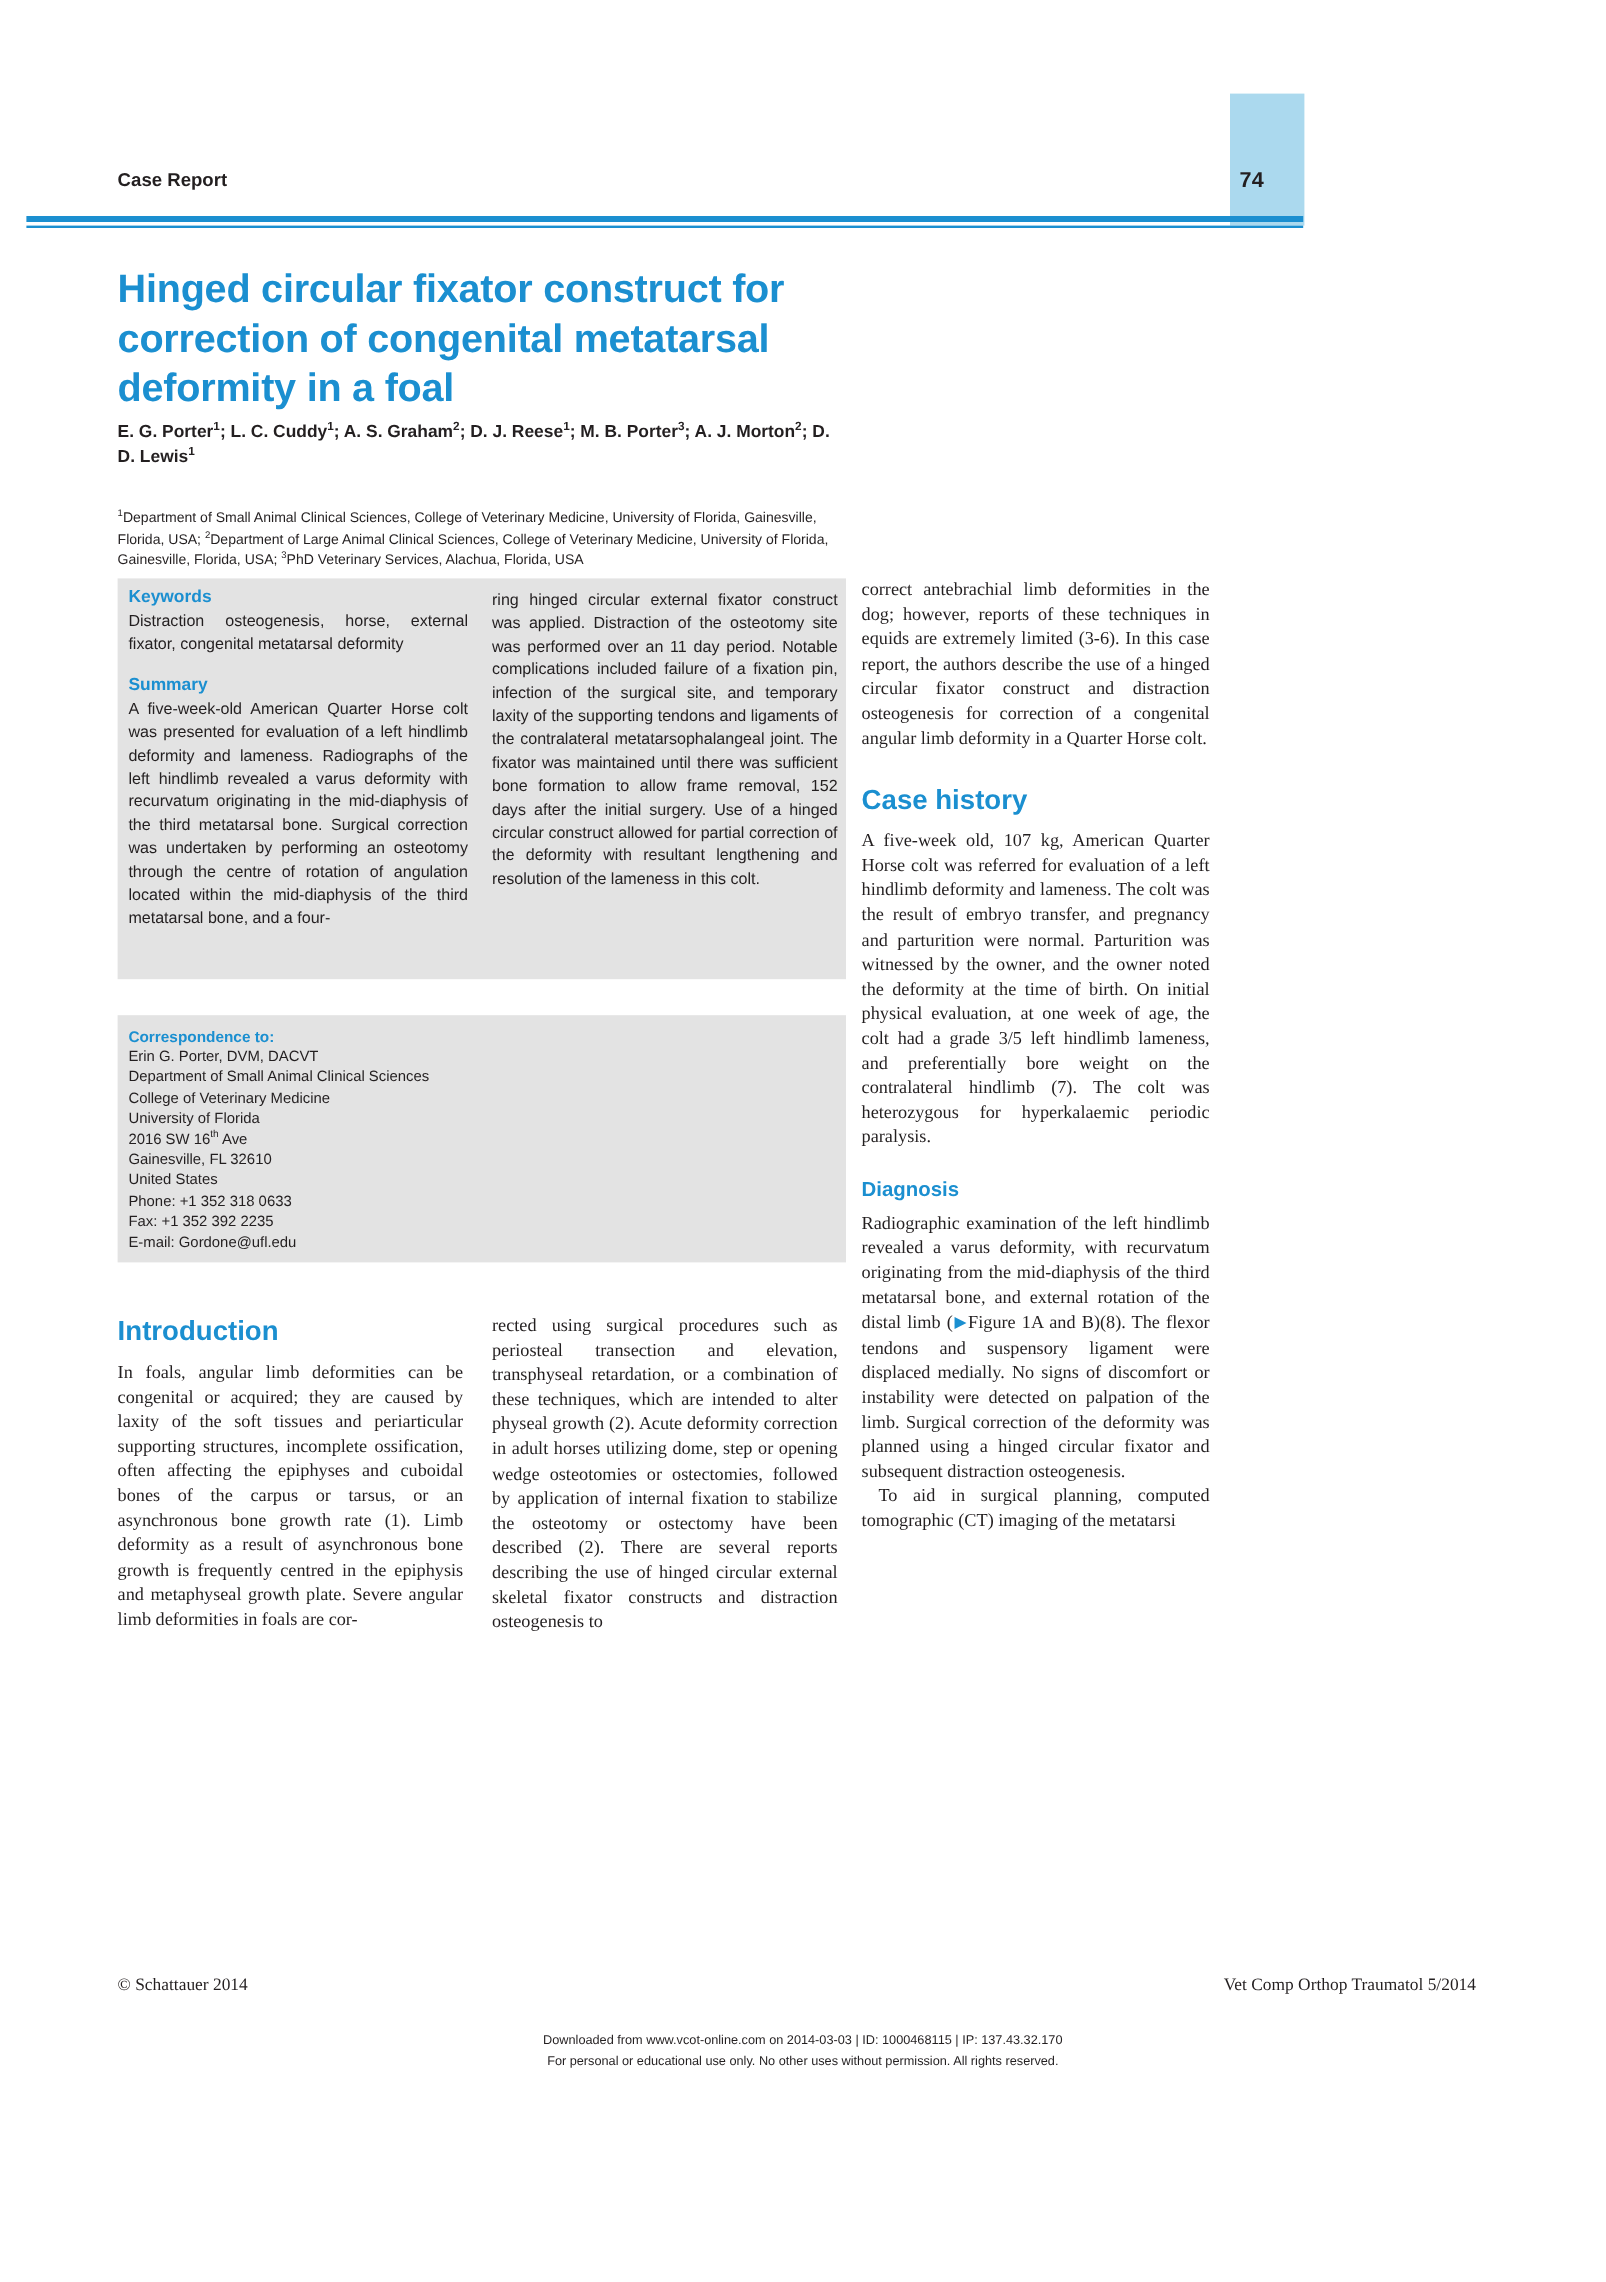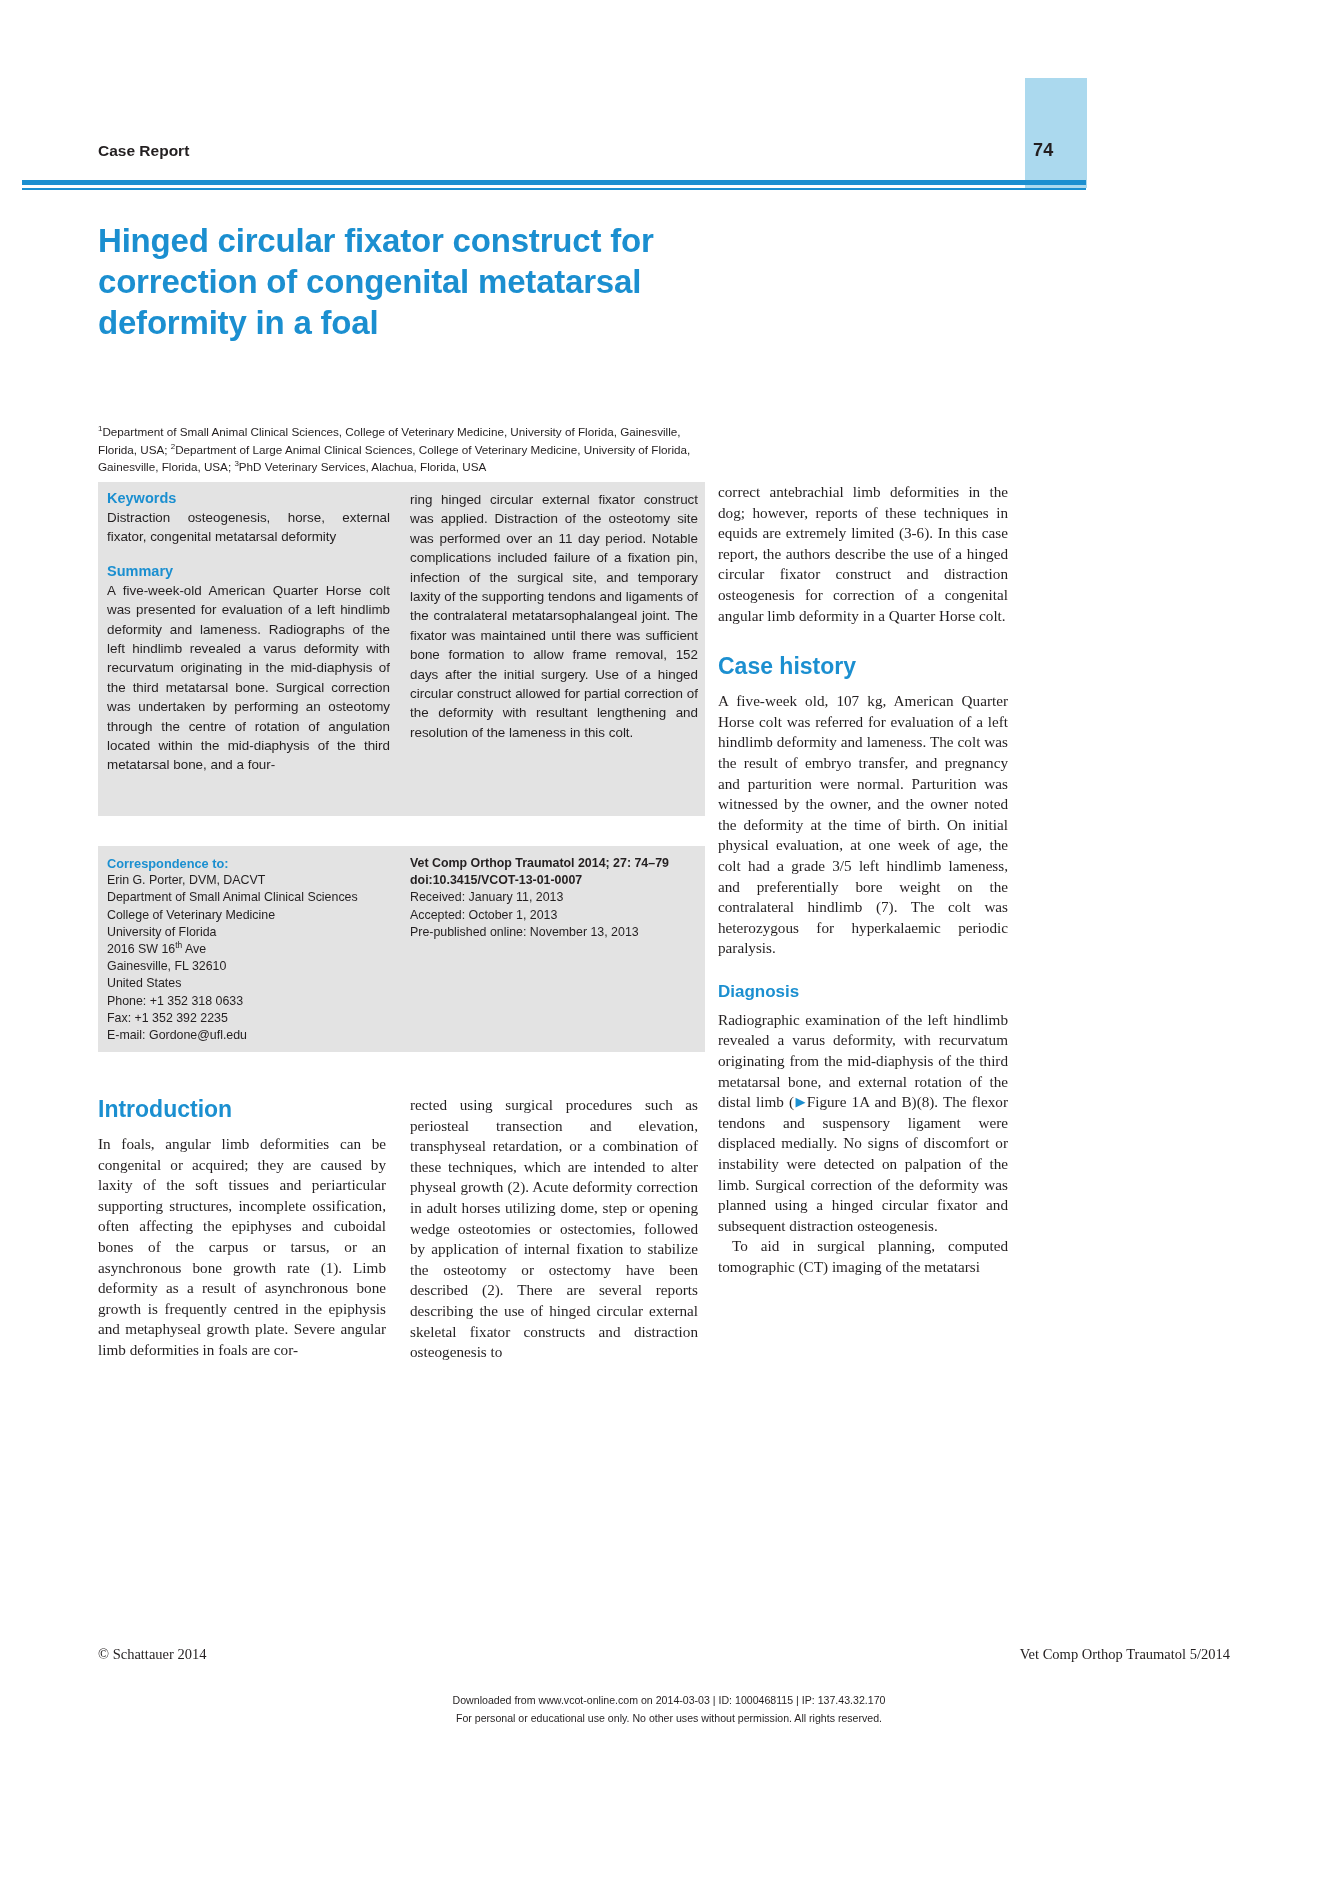--- a/index.html
+++ b/index.html
@@ -249,20 +249,21 @@
 <div class="page">
 
   <div class="pagenum-box"></div>
   <div class="pagenum">74</div>
   <div class="runhead">Case Report</div>
   <div class="rule-top"></div>
   <div class="rule-top-thin"></div>
 
   <h1 class="title">Hinged circular fixator construct for correction of congenital metatarsal deformity in a foal</h1>
 
+  <div class="authors" id="authors">E. G. Porter<sup>1</sup>; L. C. Cuddy<sup>1</sup>; A. S. Graham<sup>2</sup>; D. J. Reese<sup>1</sup>; M. B. Porter<sup>3</sup>; A. J. Morton<sup>2</sup>; D. D. Lewis<sup>1</sup></div>
   <div class="affil" id="affils"><sup>1</sup>Department of Small Animal Clinical Sciences, College of Veterinary Medicine, University of Florida, Gainesville, Florida, USA; <sup>2</sup>Department of Large Animal Clinical Sciences, College of Veterinary Medicine, University of Florida, Gainesville, Florida, USA; <sup>3</sup>PhD Veterinary Services, Alachua, Florida, USA</div>
 
   <div class="panel" id="abstract-panel"></div>
 
   <div class="kw-col">
     <div class="sec-label">Keywords</div>
     <div class="panel-text">Distraction osteogenesis, horse, external fixator, congenital metatarsal deformity</div>
     <div class="gap"></div>
     <div class="sec-label">Summary</div>
     <div class="panel-text">A five-week-old American Quarter Horse colt was presented for evaluation of a left hindlimb deformity and lameness. Radiographs of the left hindlimb revealed a varus deformity with recurvatum originating in the mid-diaphysis of the third metatarsal bone. Surgical correction was undertaken by performing an osteotomy through the centre of rotation of angulation located within the mid-diaphysis of the third metatarsal bone, and a four-</div>
@@ -283,27 +284,20 @@
         <div>University of Florida</div>
         <div>2016 SW 16<sup>th</sup> Ave</div>
         <div>Gainesville, FL 32610</div>
         <div>United States</div>
         <div>Phone: +1 352 318 0633</div>
         <div>Fax: +1 352 392 2235</div>
         <div>E-mail: Gordone@ufl.edu</div>
       </div>
   </div>
 
-  <div class="cite-col">
-    <div class="cite-bold">Vet Comp Orthop Traumatol 2014; 27: 74–79</div>
-    <div class="cite-bold">doi:10.3415/VCOT-13-01-0007</div>
-    <div>Received: January 11, 2013</div>
-    <div>Accepted: October 1, 2013</div>
-    <div>Pre-published online: November 13, 2013</div>
-  </div>
 
   <div class="col" id="col1">
     <h2 class="head2">Introduction</h2>
     <p class="body">In foals, angular limb deformities can be congenital or acquired; they are caused by laxity of the soft tissues and periarticular supporting structures, incomplete ossification, often affecting the epiphyses and cuboidal bones of the carpus or tarsus, or an asynchronous bone growth rate (1). Limb deformity as a result of asynchronous bone growth is frequently centred in the epiphysis and metaphyseal growth plate. Severe angular limb deformities in foals are cor-</p>
   </div>
 
   <div class="col" id="col2">
     <p class="body">rected using surgical procedures such as periosteal transection and elevation, transphyseal retardation, or a combination of these techniques, which are intended to alter physeal growth (2). Acute deformity correction in adult horses utilizing dome, step or opening wedge osteotomies or ostectomies, followed by application of internal fixation to stabilize the osteotomy or ostectomy have been described (2). There are several reports describing the use of hinged circular external skeletal fixator constructs and distraction osteogenesis to</p>
   </div>
 

